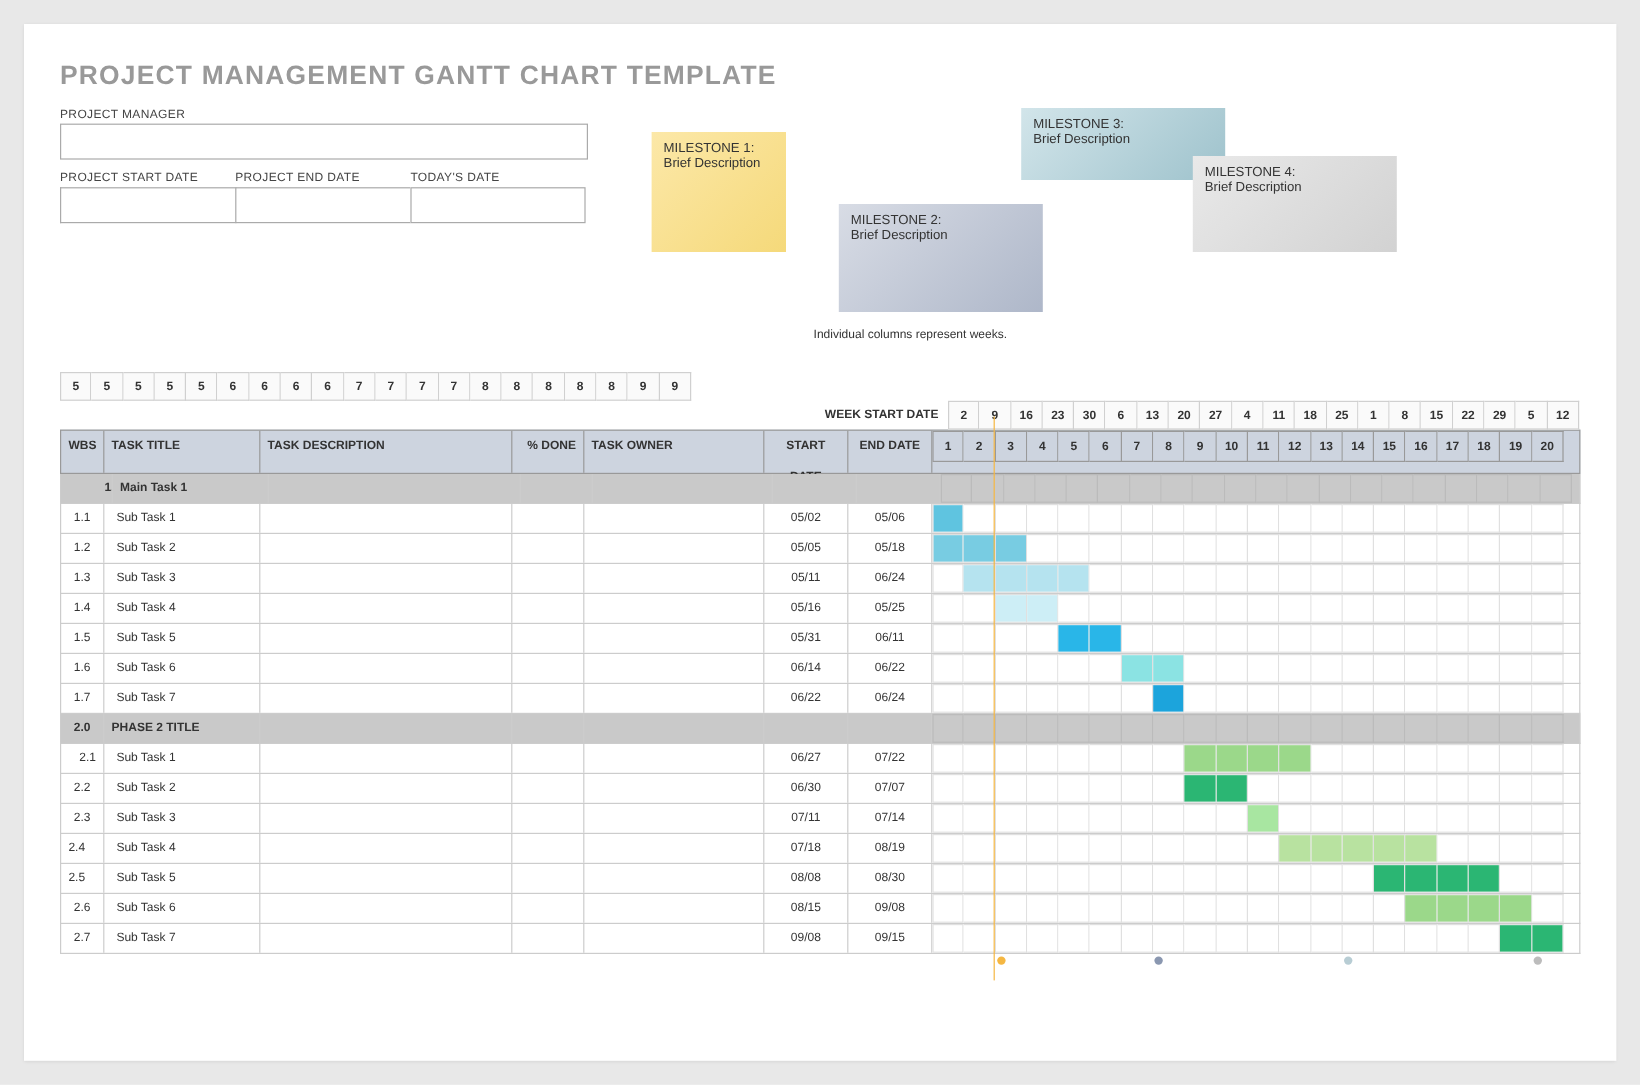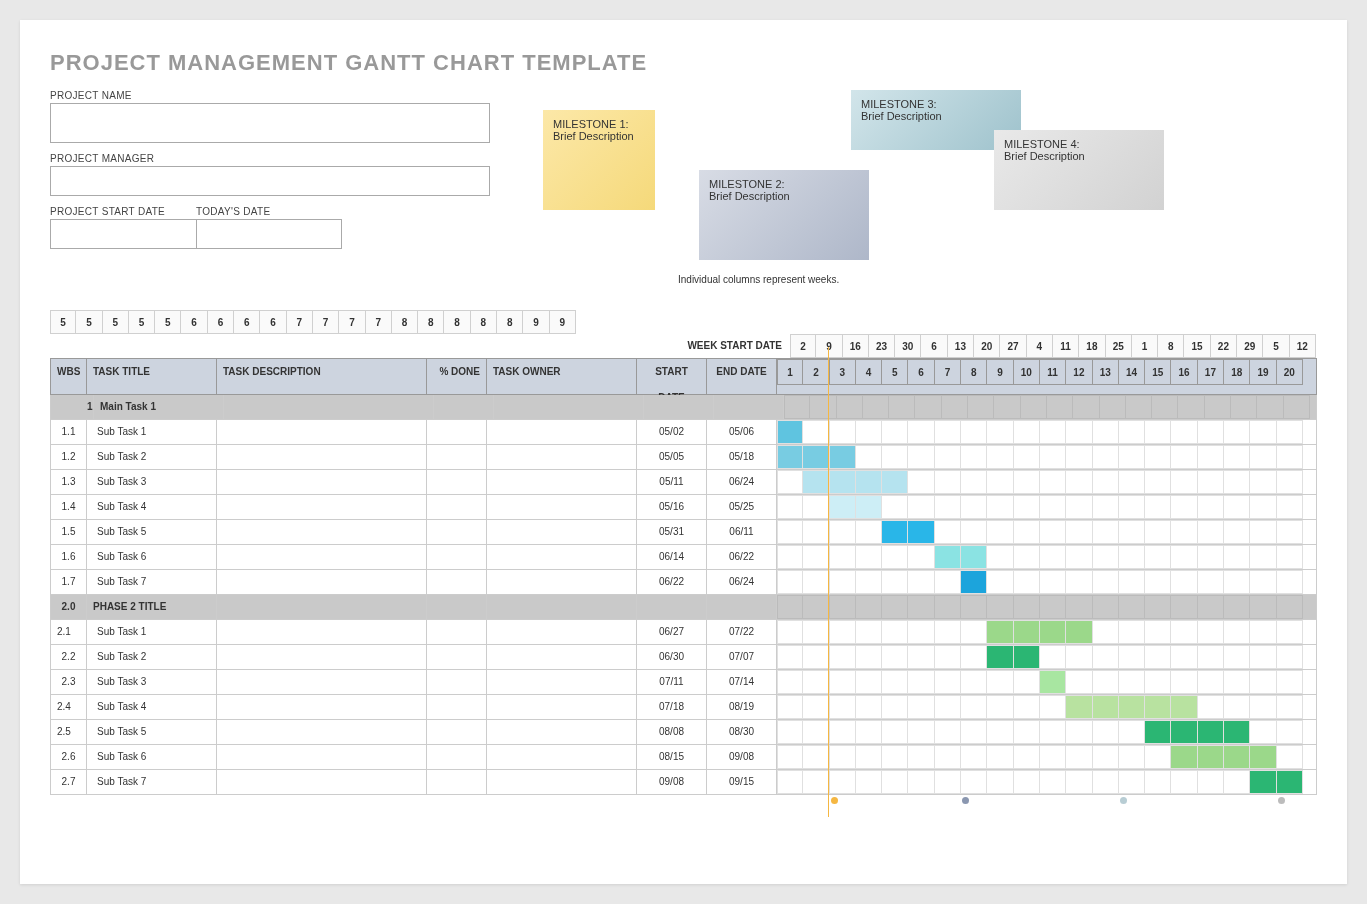--- a/index.html
+++ b/index.html
@@ -44,30 +44,30 @@
 </style>
 </head>
 <body>
 
 <div class="page">
   <div class="title">PROJECT MANAGEMENT GANTT CHART TEMPLATE</div>
 
   <div class="meta-wrap">
     <div>
       <div class="meta-row">
-        <div class="meta-label">PROJECT NAME</div>
-        <div class="meta-box"></div>
-      </div>
-      <div class="meta-row">
         <div class="meta-label">PROJECT MANAGER</div>
         <div class="meta-box" style="height:30px"></div>
       </div>
       <div class="meta-small">
         <div class="meta-col">
           <div class="meta-label">PROJECT START DATE</div>
+          <div class="meta-box"></div>
+        </div>
+        <div class="meta-col">
+          <div class="meta-label">PROJECT END DATE</div>
           <div class="meta-box"></div>
         </div>
         <div class="meta-col">
           <div class="meta-label">TODAY'S DATE</div>
           <div class="meta-box"></div>
         </div>
       </div>
     </div>
 
     <div class="milestone-area">
@@ -477,21 +477,21 @@
             <div class="tc"></div>
             <div class="tc"></div>
             <div class="tc"></div>
             <div class="tc"></div>
             <div class="tc"></div>
             <div class="tc"></div>
             <div class="tc"></div>
           </div>
         </div>
         <div class="row">
-          <div class="c c-wbs" style="text-align: left;">2.1</div>
+          <div class="c c-wbs" style="text-align: right;">2.1</div>
           <div class="c c-title" style="padding-left: 10px;">Sub Task 1</div>
           <div class="c c-desc"></div>
           <div class="c c-pct"></div>
           <div class="c c-own"></div>
           <div class="c c-sd">06/27</div>
           <div class="c c-ed">07/22</div>
           <div class="tcells">
             <div class="tc"></div>
             <div class="tc"></div>
             <div class="tc"></div>

